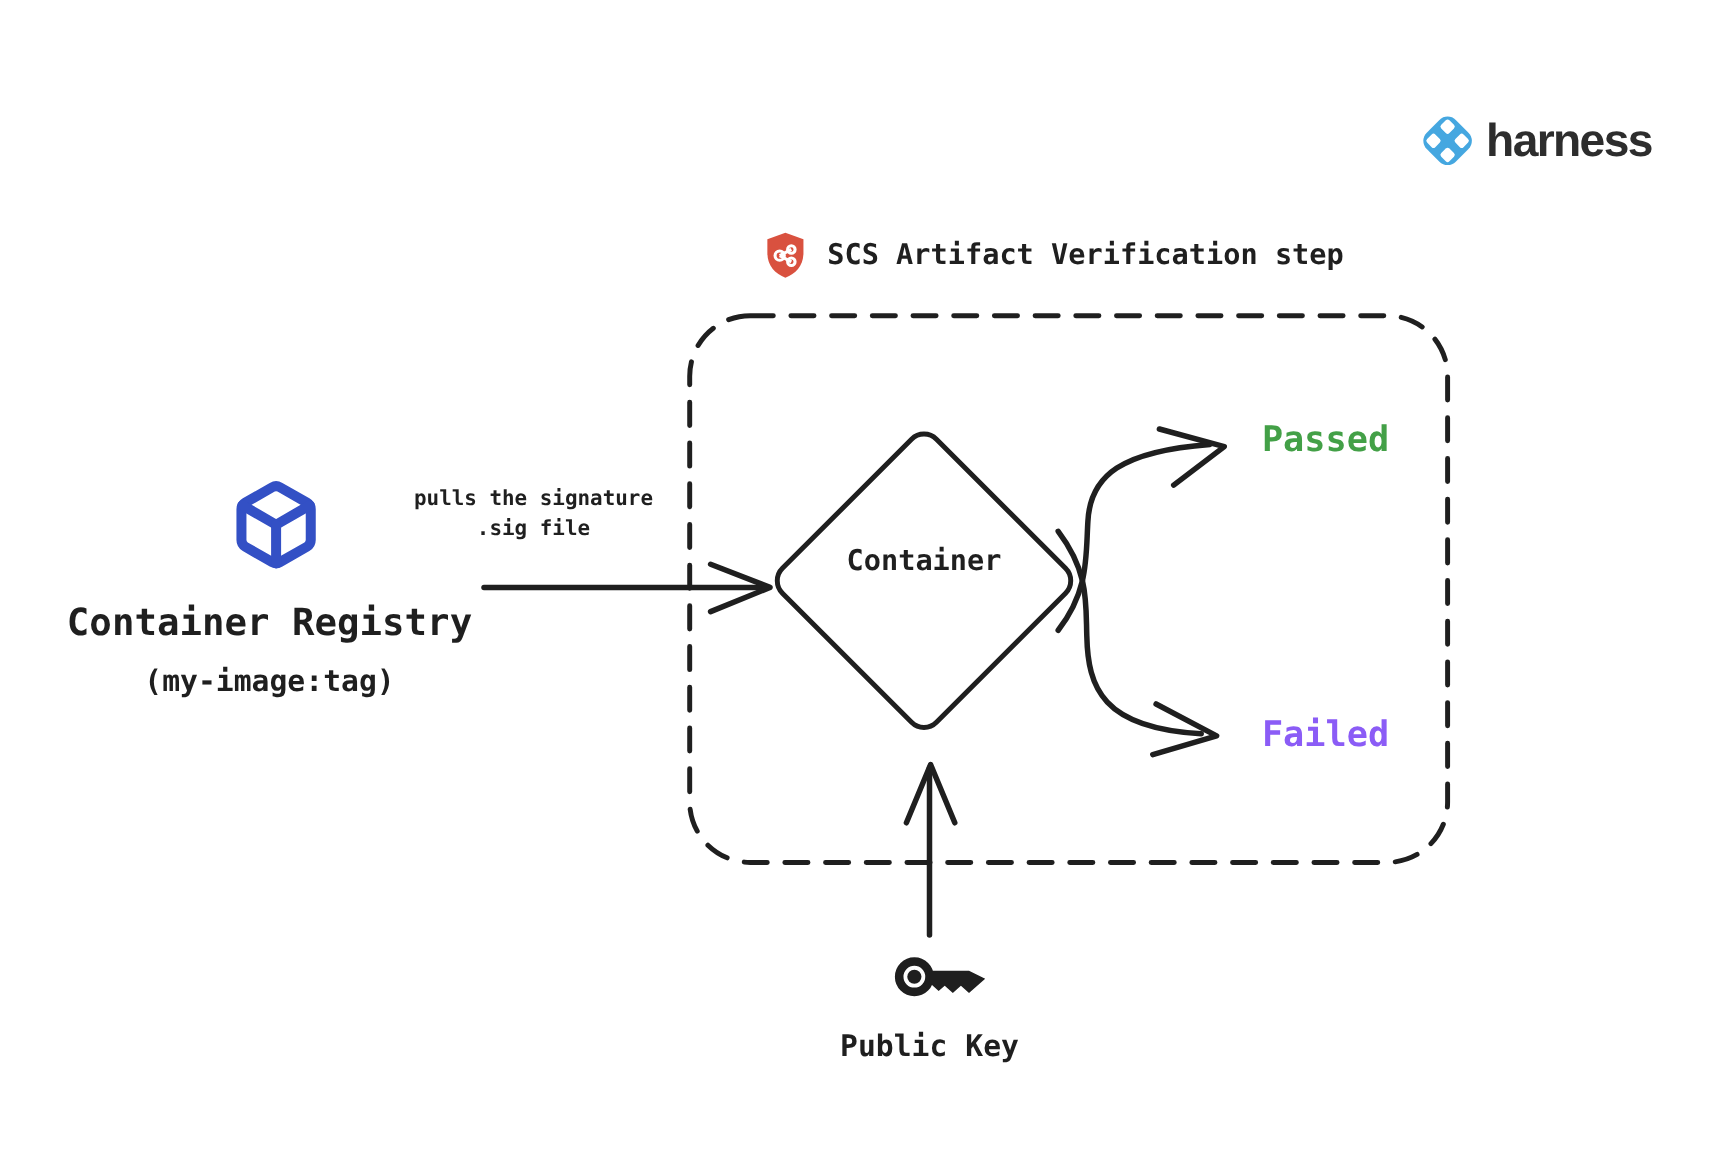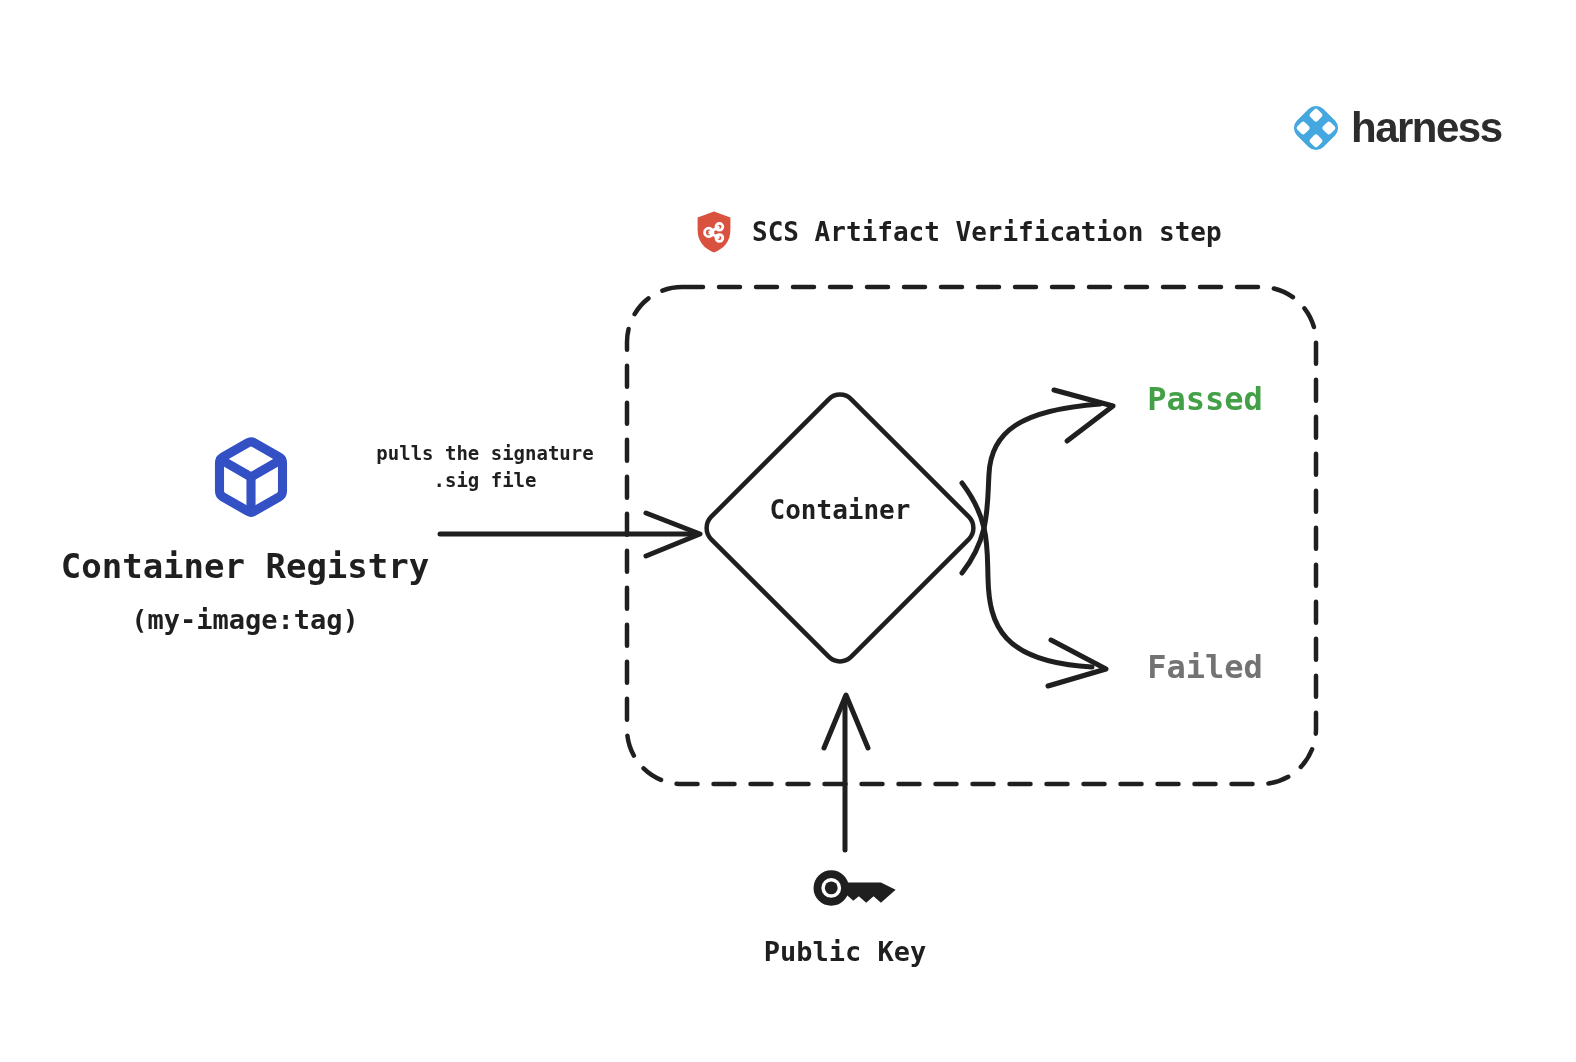--- a/index.html
+++ b/index.html
@@ -107,21 +107,21 @@
   <div class="abs mono center edge-label">
     <div>pulls the signature</div>
     <div>.sig file</div>
   </div>
 
   <div class="abs mono center diamond-label">
     <div>Container</div>
   </div>
 
   <div class="abs mono center outcome passed" style="color: rgb(67, 160, 71);">Passed</div>
-  <div class="abs mono center outcome failed" style="color: #737373;">Failed</div>
+  <div class="abs mono center outcome failed" style="color: #8b5cf6;">Failed</div>
 
   <svg class="abs" style="left:811px;top:861px;" width="92" height="52" viewBox="0 0 100 54">
     <circle cx="22" cy="28" r="15" fill="none" stroke="#1f1f1f" stroke-width="8.5"></circle>
     <circle cx="22" cy="28" r="7" fill="#1f1f1f"></circle>
     <path d="M 37 22 L 76 22 L 92 30 L 76 44 L 68 37 L 60 44 L 52 37 L 46 42 L 37 34 Z" fill="#1f1f1f"></path>
   </svg>
   <div class="abs mono center pubkey-label">Public Key</div>
 
 </div>
 

